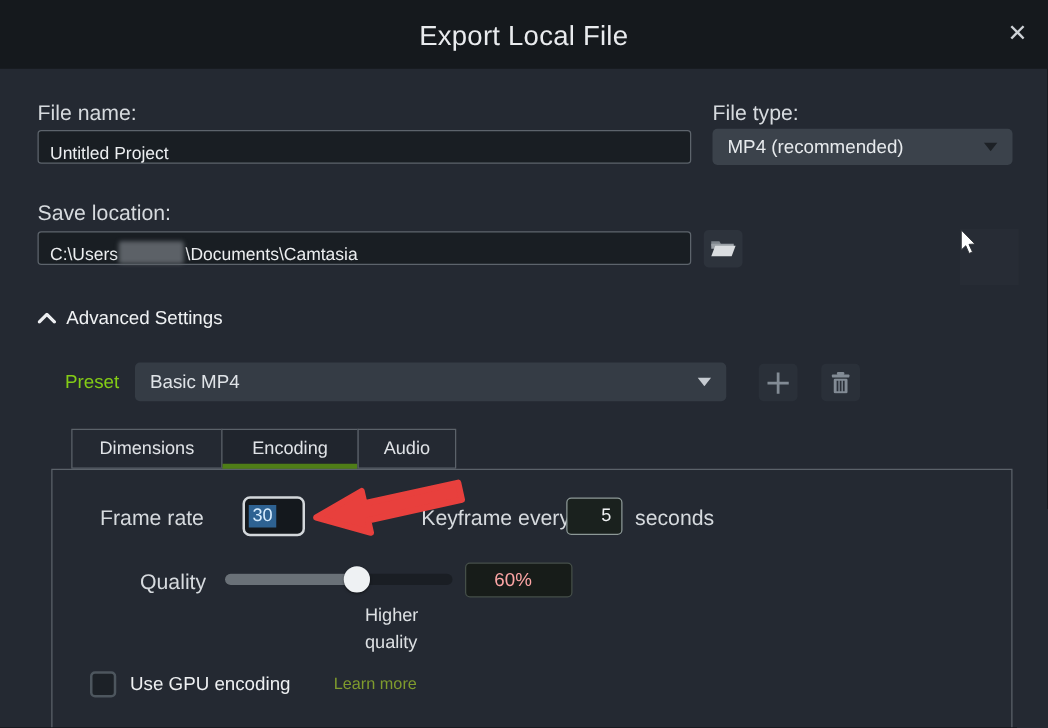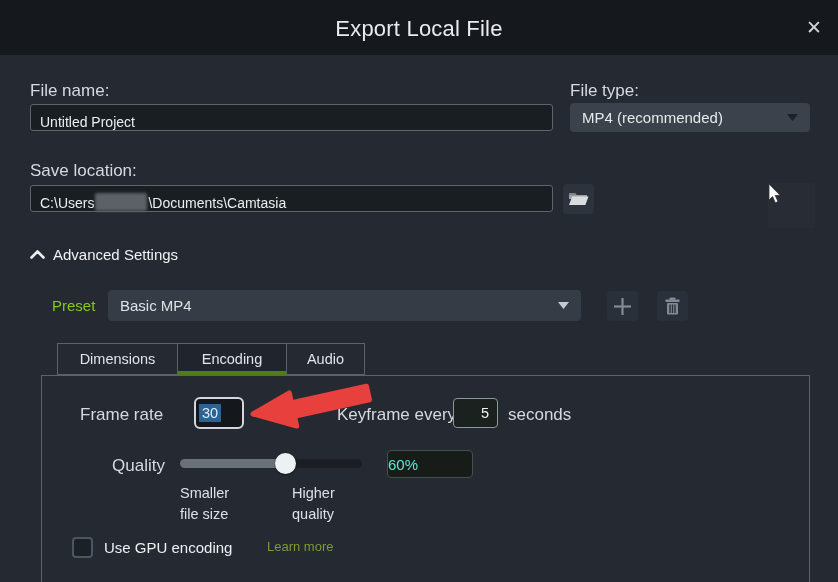--- a/index.html
+++ b/index.html
@@ -81,22 +81,22 @@
   }
   .kf-unit { left:508px; top:405px; }
 
   .q-label { left:112px; top:456px; }
   .q-track { left:180px; top:459px; width:182px; height:9px; border-radius:5px; background:#1a1e24; }
   .q-fill  { position:absolute; left:0; top:0; height:9px; border-radius:5px; background:#6a7178; }
   .q-thumb { position:absolute; top:-6px; width:21px; height:21px; border-radius:50%;
              background:#eef1f3; box-shadow:0 1px 2px rgba(0,0,0,.5); }
   .q-input {
     left:372px; top:450px; width:86px; height:28px; background:#171c19;
-    border:1px solid #454f49; border-radius:4px; color:#5eead4; font-size:15px;
-    display:flex; align-items:center; justify-content:flex-start; padding-right:9px;margin-left:15px;
+    border:1px solid #454f49; border-radius:4px; color:#fca5a5; font-size:15px;
+    display:flex; align-items:center; justify-content:center; padding-right:9px;
   }
   .q-min { left:180px; top:483px; font-size:14.5px; color:#dde0e3; line-height:21px; white-space:pre-line; }
   .q-max { left:292px; top:483px; font-size:14.5px; color:#dde0e3; line-height:21px; white-space:pre-line; }
 
   .gpu-check { left:72px; top:537px; width:21px; height:21px; background:#1c2127;
                border:2px solid #4d565e; border-radius:4px; }
   .gpu-label { left:104px; top:539px; font-size:15px; color:#eef0f2; }
   .gpu-link  { left:267px; top:539px; font-size:13px; color:var(--link-green,#7f9b2d);
                cursor:default; }
 
@@ -203,22 +203,20 @@
   <div class="abs label kf-unit">seconds</div>
 
   <div class="abs label q-label">Quality</div>
   <div class="abs q-track">
     <div class="q-fill" style="width: 58%;"></div>
     <div class="q-thumb" style="left: calc(58% - 10.5px);"></div>
   </div>
   <div class="abs q-input">
     <span>60%</span>
   </div>
-  <div class="abs q-min">Smaller
-file size</div>
   <div class="abs q-max">Higher
 quality</div>
 
   <div class="abs gpu-check"></div>
   <div class="abs gpu-label">Use GPU encoding</div>
   <div class="abs gpu-link">Learn more</div>
 
 </div>
 
 </body></html>

